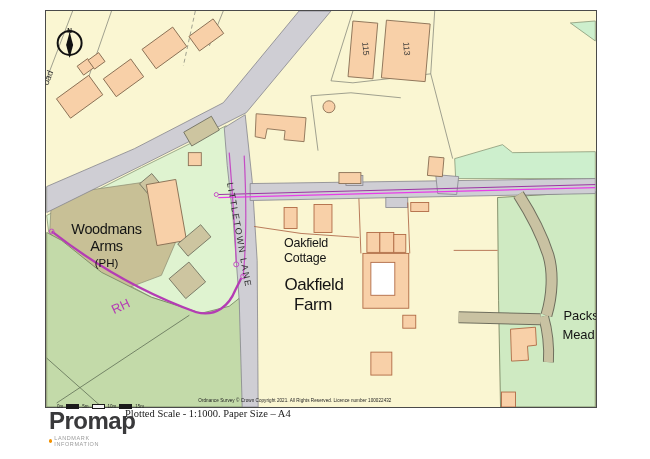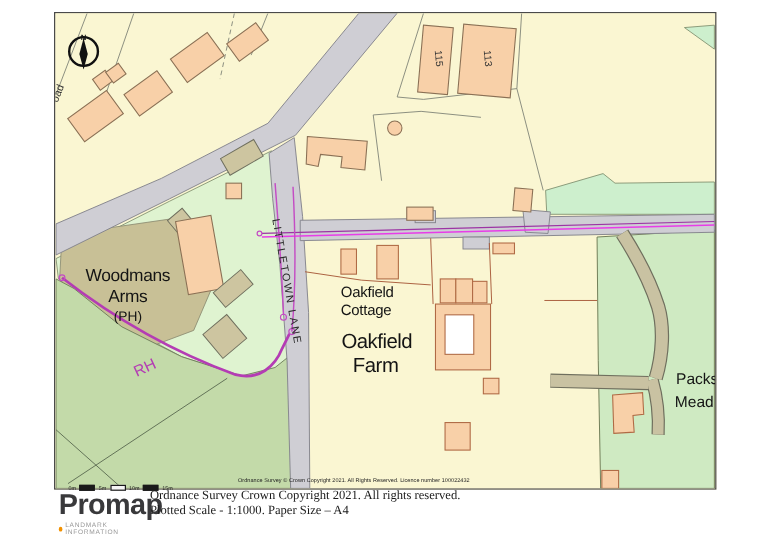--- a/index.html
+++ b/index.html
@@ -189,18 +189,17 @@
 
   <div class="footer">
     <div class="logo-block">
       <div class="logo">Promap</div>
       <div class="logo-sub">
         <span class="dot"></span>
         <span class="txt">LANDMARK INFORMATION</span>
       </div>
     </div>
     <div class="copy-block">
-      <div>Ordnance Survey Crown Copyright 2021. All rights reserved.</div>
       <div>Plotted Scale - 1:1000. Paper Size – A4</div>
     </div>
   </div>
 
 </div>
 
 </body></html>

